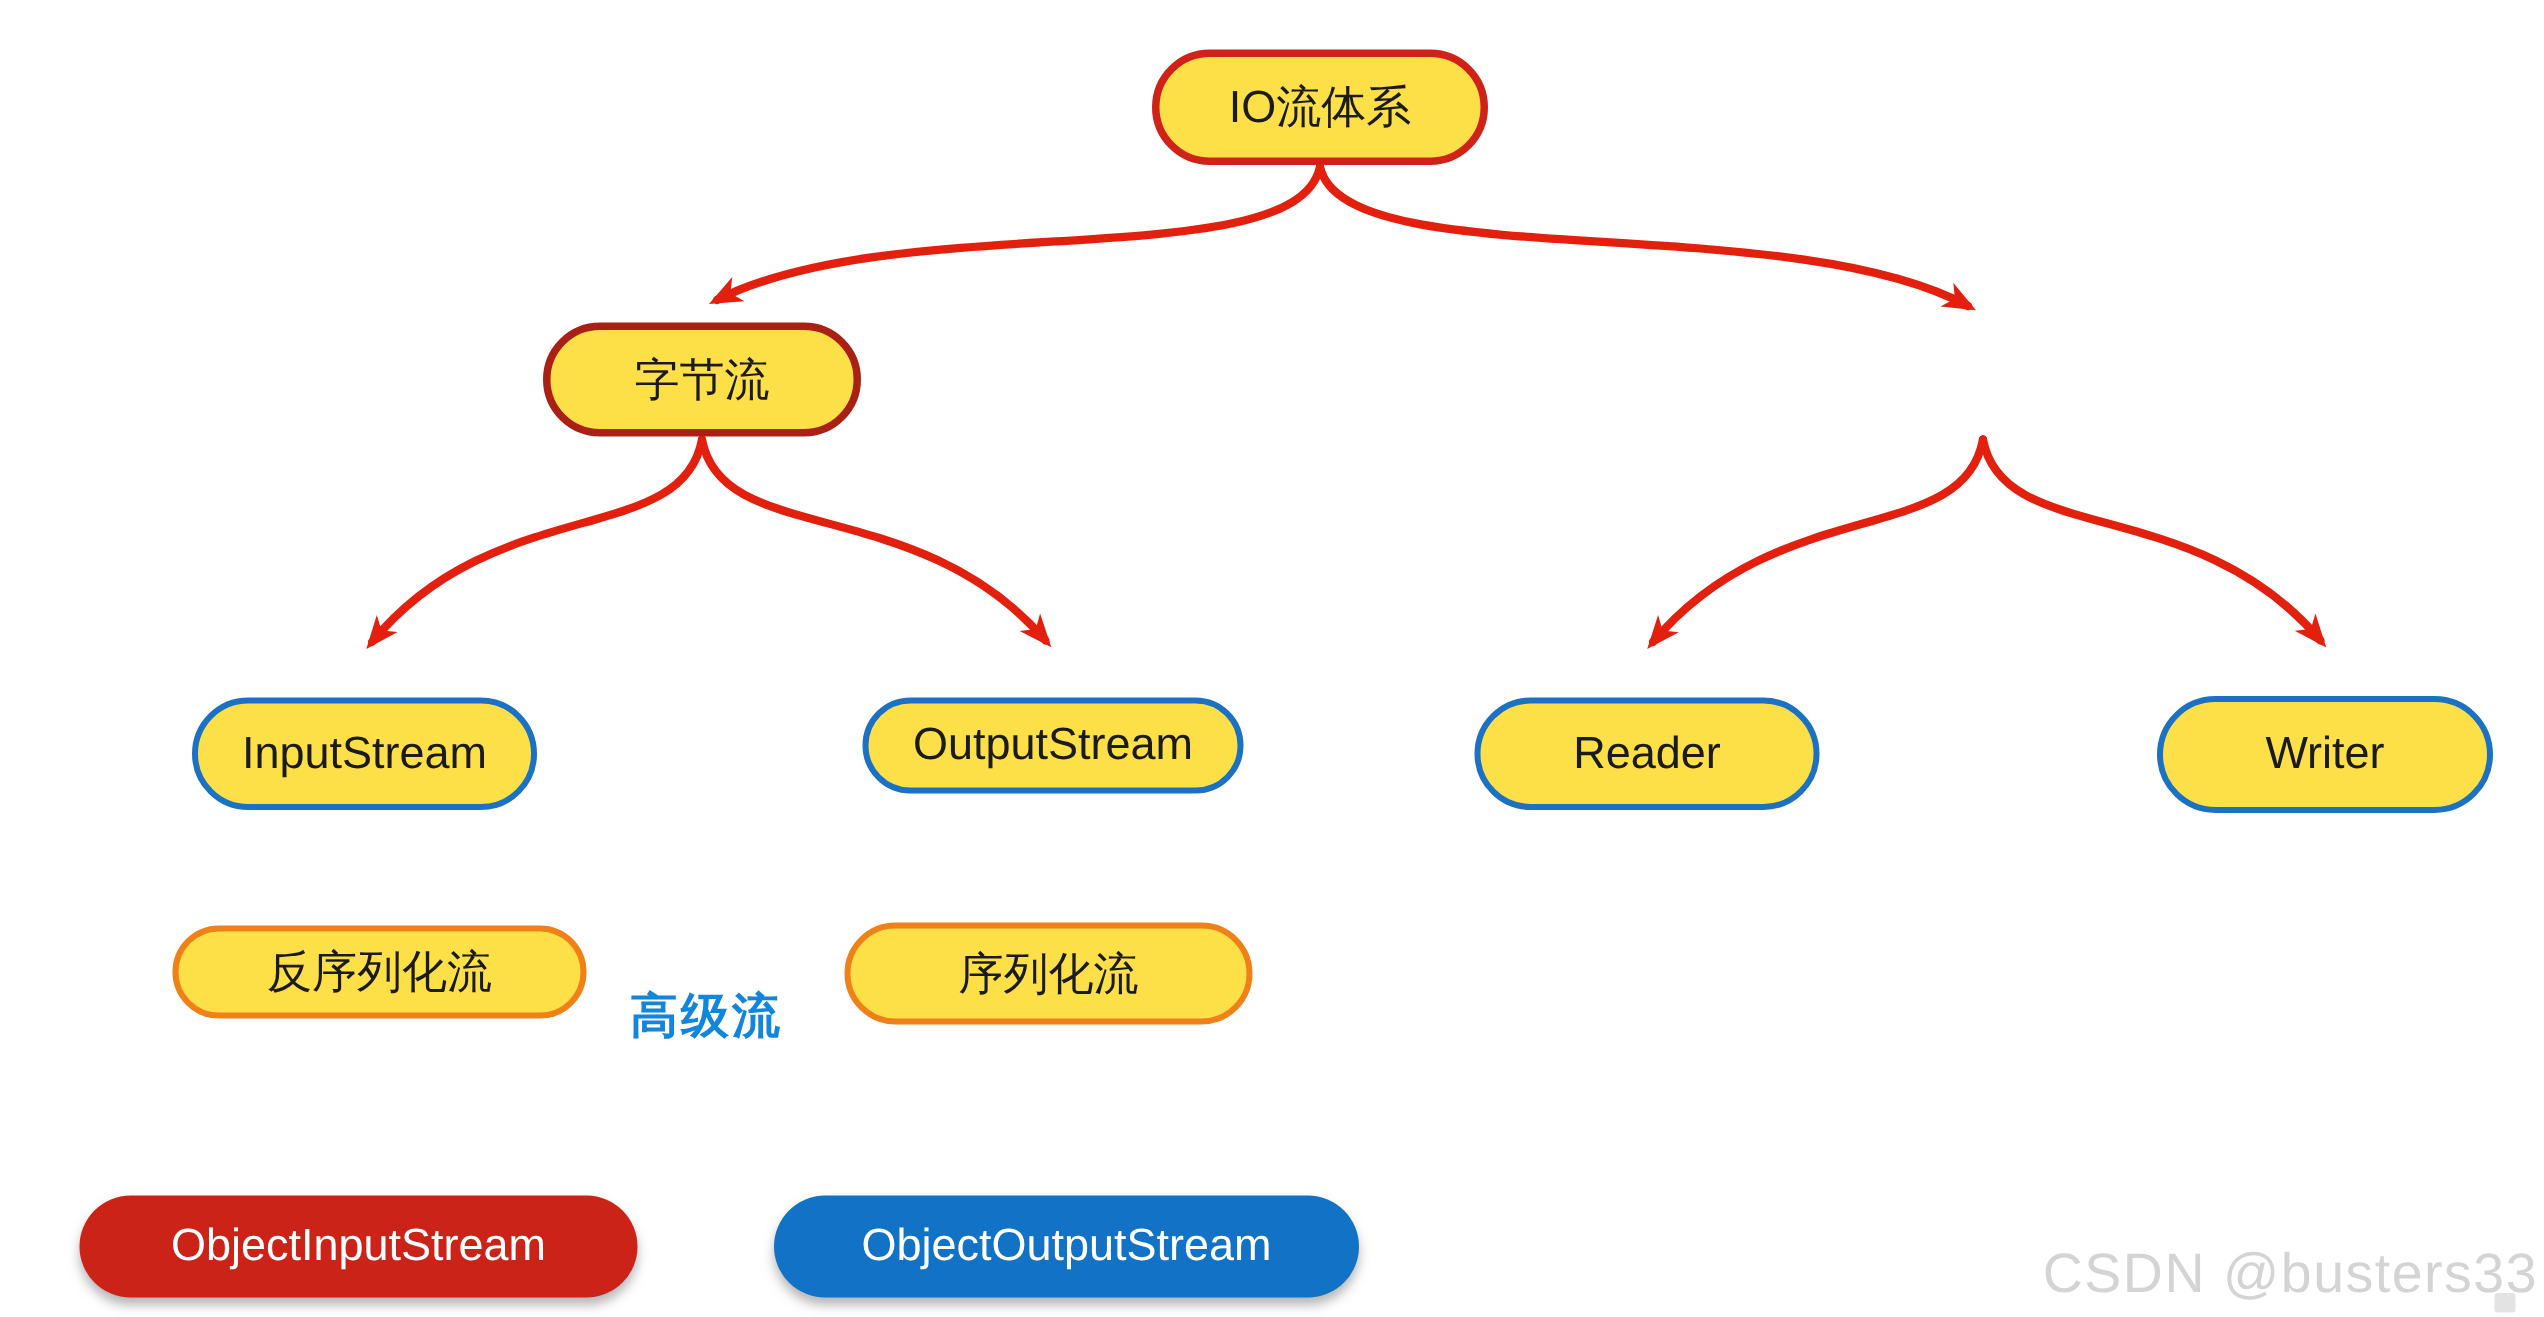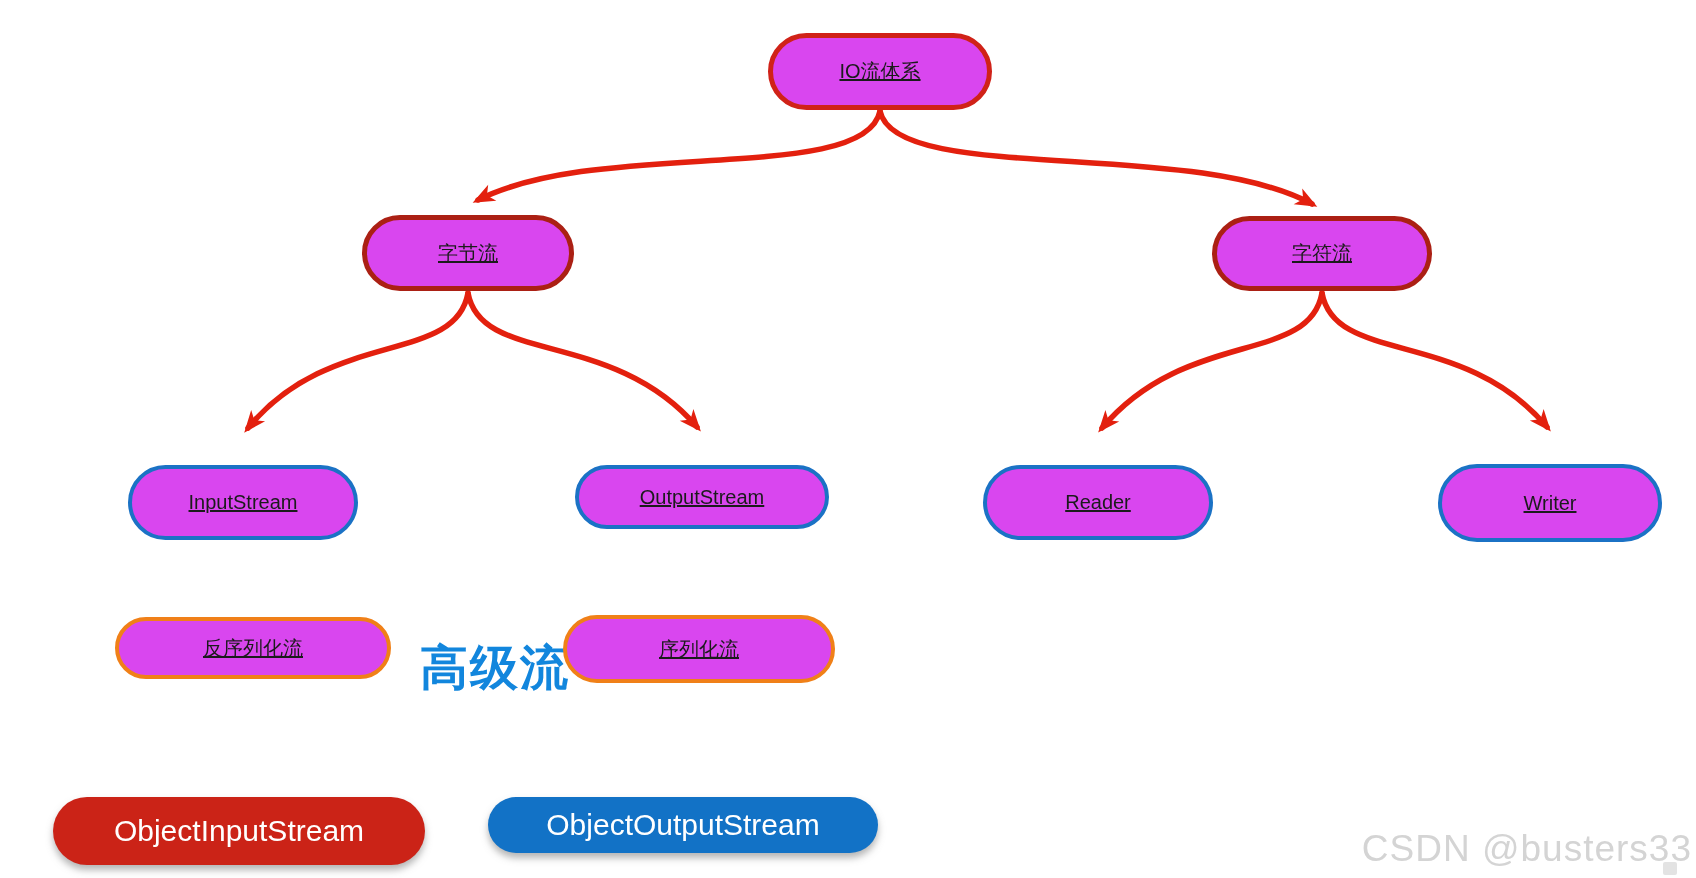--- a/index.html
+++ b/index.html
@@ -15,27 +15,26 @@
     position: absolute;
     left: 0; top: 0;
     width: 1696px; height: 878px;
     pointer-events: none;
   }
   .node {
     position: absolute;
     display: flex;
     align-items: center;
     justify-content: center;
-    background: #d946ef;
+    background: #fde047;
     border-radius: 40px;
-    font-size: 20px;
+    font-size: 30px;
     color: var(--text-black, #1b1b1b);
     white-space: nowrap;
     box-sizing: border-box;
-    text-decoration: underline;
   }
   .node.root   { border: 5px solid var(--root-border-red, #d02218); }
   .node.branch { border: 5px solid var(--branch-border-red, #ab2014); }
   .node.leaf   { border: 4.5px solid var(--leaf-border-blue, #1b72c5); margin-top: 24px; }
   .node.serial { border: 4.5px solid var(--advanced-border-orange, #f08018); }
   .pill-btn {
     position: absolute;
     display: flex;
     align-items: center;
     justify-content: center;
@@ -43,26 +42,27 @@
     font-size: 30px;
     color: #ffffff;
     white-space: nowrap;
     box-sizing: border-box;
     box-shadow: 0 5px 7px rgba(110,110,110,0.5);
   }
   .pill-btn.red  { background: var(--object-input-fill-red, #cb2317); }
   .pill-btn.blue { background: var(--object-output-fill-blue, #1272c6); }
   .advanced-label {
     position: absolute;
-    font-size: 48px;
+    font-size: 32px;
     font-weight: bold;
     letter-spacing: 2px;
     color: var(--advanced-text-blue, #1286dd);
     text-shadow: 0 1px 0 rgba(255,255,255,0.6);
     white-space: nowrap;
+    margin-top: 20px;
   }
   .watermark {
     position: absolute;
     right: 4px;
     top: 828px;
     font-size: 37px;
     color: var(--watermark-gray, #d4d4d4);
     letter-spacing: 1px;
     white-space: nowrap;
   }
@@ -97,23 +97,20 @@
     </g>
   </svg>
 
   <div class="node root" style="left:768px; top:33px; width:224px; height:77px;">
     <span>IO流体系</span>
   </div>
 
   <div class="node branch" style="left:362px; top:215px; width:212px; height:76px;text-align:center;">
     <span>字节流</span>
   </div>
-  <div class="node branch" style="left:1212px; top:216px; width:220px; height:75px;">
-    <span>字符流</span>
-  </div>
 
   <div class="node leaf" style="left:128px; top:441px; width:230px; height:75px;">
     <span>InputStream</span>
   </div>
   <div class="node leaf" style="left:575px; top:441px; width:254px; height:64px;">
     <span>OutputStream</span>
   </div>
   <div class="node leaf" style="left:1438px; top:440px; width:224px; height:78px;">
     <span>Writer</span>
   </div>
@@ -125,20 +122,20 @@
     <span>反序列化流</span>
   </div>
   <div class="advanced-label" style="left:420px; top:636px;">高级流</div>
   <div class="node serial" style="left:563px; top:615px; width:272px; height:68px;">
     <span>序列化流</span>
   </div>
 
   <div class="pill-btn red" style="left:53px; top:797px; width:372px; height:68px;text-align:center;">
     <span>ObjectInputStream</span>
   </div>
-  <div class="pill-btn blue" style="left:488px; top:797px; width:390px; height:56px;">
+  <div class="pill-btn blue" style="left:516px; top:797px; width:390px; height:68px;">
     <span>ObjectOutputStream</span>
   </div>
 
   <div class="watermark">CSDN @busters33</div>
   <div class="watermark-fragment"></div>
 
 </div>
 
 </body></html>

